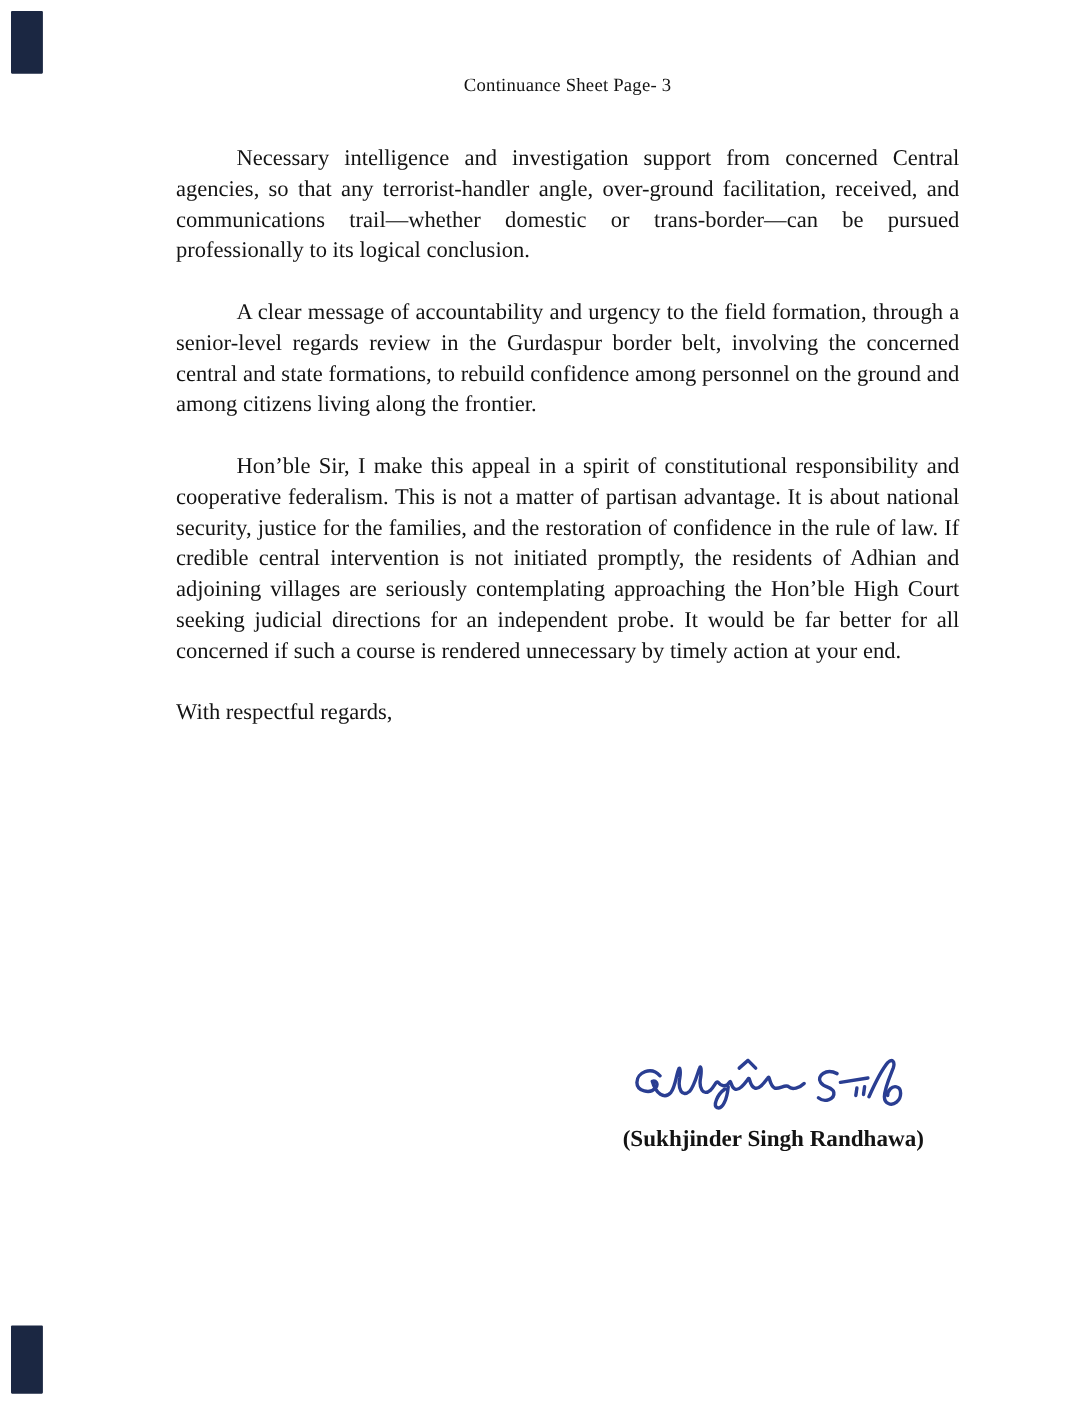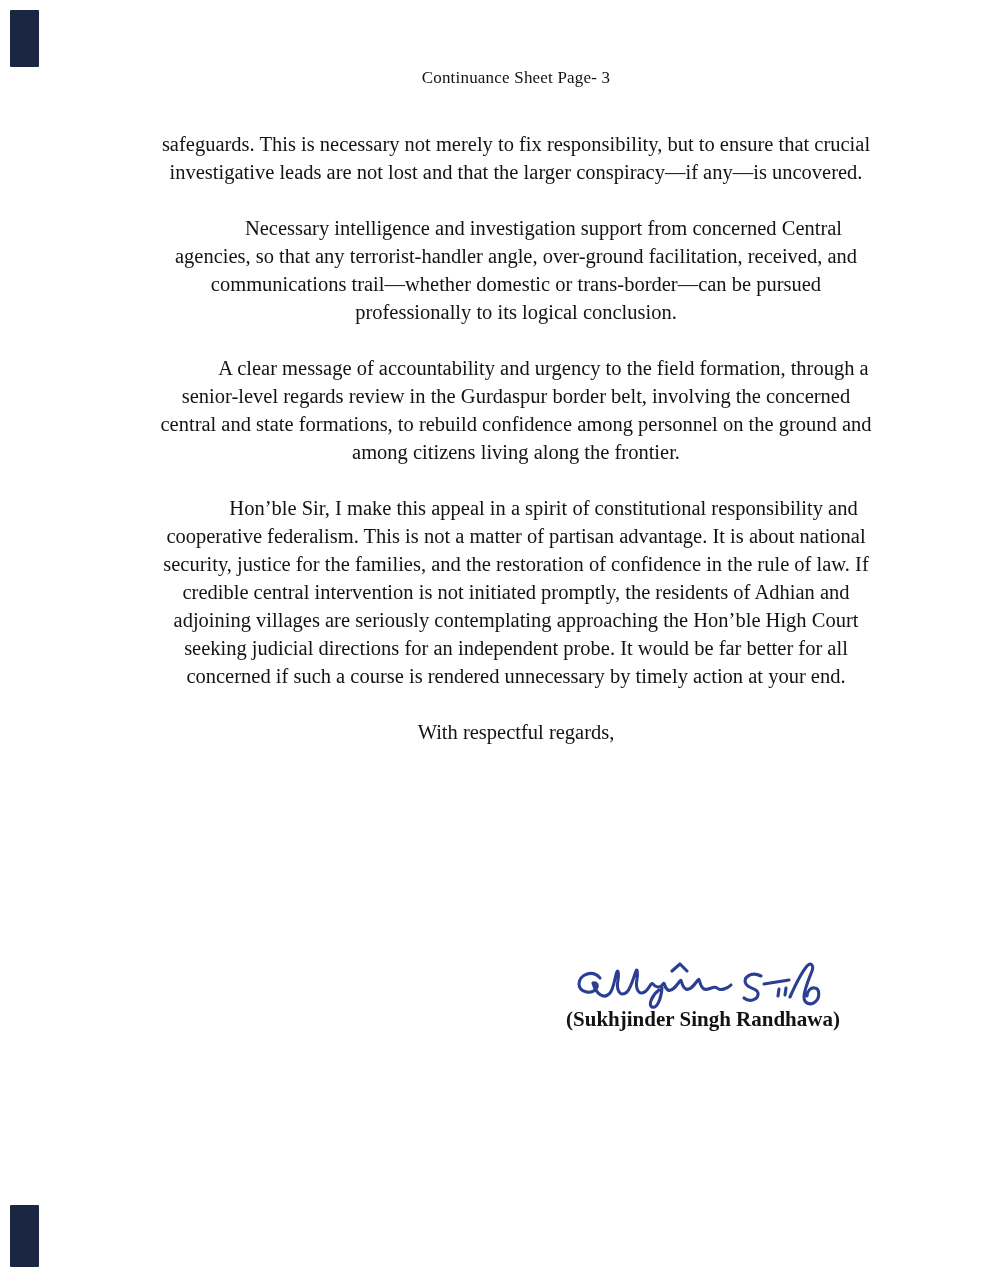--- a/index.html
+++ b/index.html
@@ -36,58 +36,57 @@
     letter-spacing:0.2px;
   }
   .doc-body{
     margin-top:38px;
     margin-left:160px;
     width:712px;
     font-size:20.5px;
     line-height:28px;
     text-align:justify;
   }
-  .doc-body p{margin:0 0 28px 0;text-align:center;}
+  .doc-body p{margin:0 0 28px 0;}
   .doc-body p.indent{text-indent:55px;}
   .closing{margin:0;text-align:left;}
   .signature-block{
     position:absolute;
     left:538px;
     top:958px;
     width:330px;
   }
   .signature-ink{
     position:absolute;
     left:36px;
     top:4px;
     width:252px;
     height:56px;
   }
   .signature-name{
     position:absolute;
     left:0;
-    top:48px;
+    top:64px;
     width:330px;
     text-align:center;
     font-weight:bold;
     font-size:21px;
     line-height:26px;
     white-space:nowrap;
   }
 </style>
 </head>
 <body>
 
 <div class="corner-bar top"></div>
 <div class="corner-bar bottom"></div>
 
 <div class="doc-title">Continuance Sheet Page- 3</div>
 
 <div class="doc-body">
-  <p>safeguards. This is necessary not merely to fix responsibility, but to ensure that crucial investigative leads are not lost and that the larger conspiracy—if any—is uncovered.</p>
   <p class="indent">Necessary intelligence and investigation support from concerned Central agencies, so that any terrorist-handler angle, over-ground facilitation, received, and communications trail—whether domestic or trans-border—can be pursued professionally to its logical conclusion.</p>
   <p class="indent">A clear message of accountability and urgency to the field formation, through a senior-level regards review in the Gurdaspur border belt, involving the concerned central and state formations, to rebuild confidence among personnel on the ground and among citizens living along the frontier.</p>
   <p class="indent">Hon’ble Sir, I make this appeal in a spirit of constitutional responsibility and cooperative federalism. This is not a matter of partisan advantage. It is about national security, justice for the families, and the restoration of confidence in the rule of law. If credible central intervention is not initiated promptly, the residents of Adhian and adjoining villages are seriously contemplating approaching the Hon’ble High Court seeking judicial directions for an independent probe. It would be far better for all concerned if such a course is rendered unnecessary by timely action at your end.</p>
   <p class="closing">With respectful regards,</p>
 </div>
 
 <div class="signature-block">
   <svg class="signature-ink" viewBox="0 0 252 56" xmlns="http://www.w3.org/2000/svg">
     <g fill="none" stroke-width="3.1" stroke-linecap="round" stroke-linejoin="round" stroke="#2a3e92">
 

